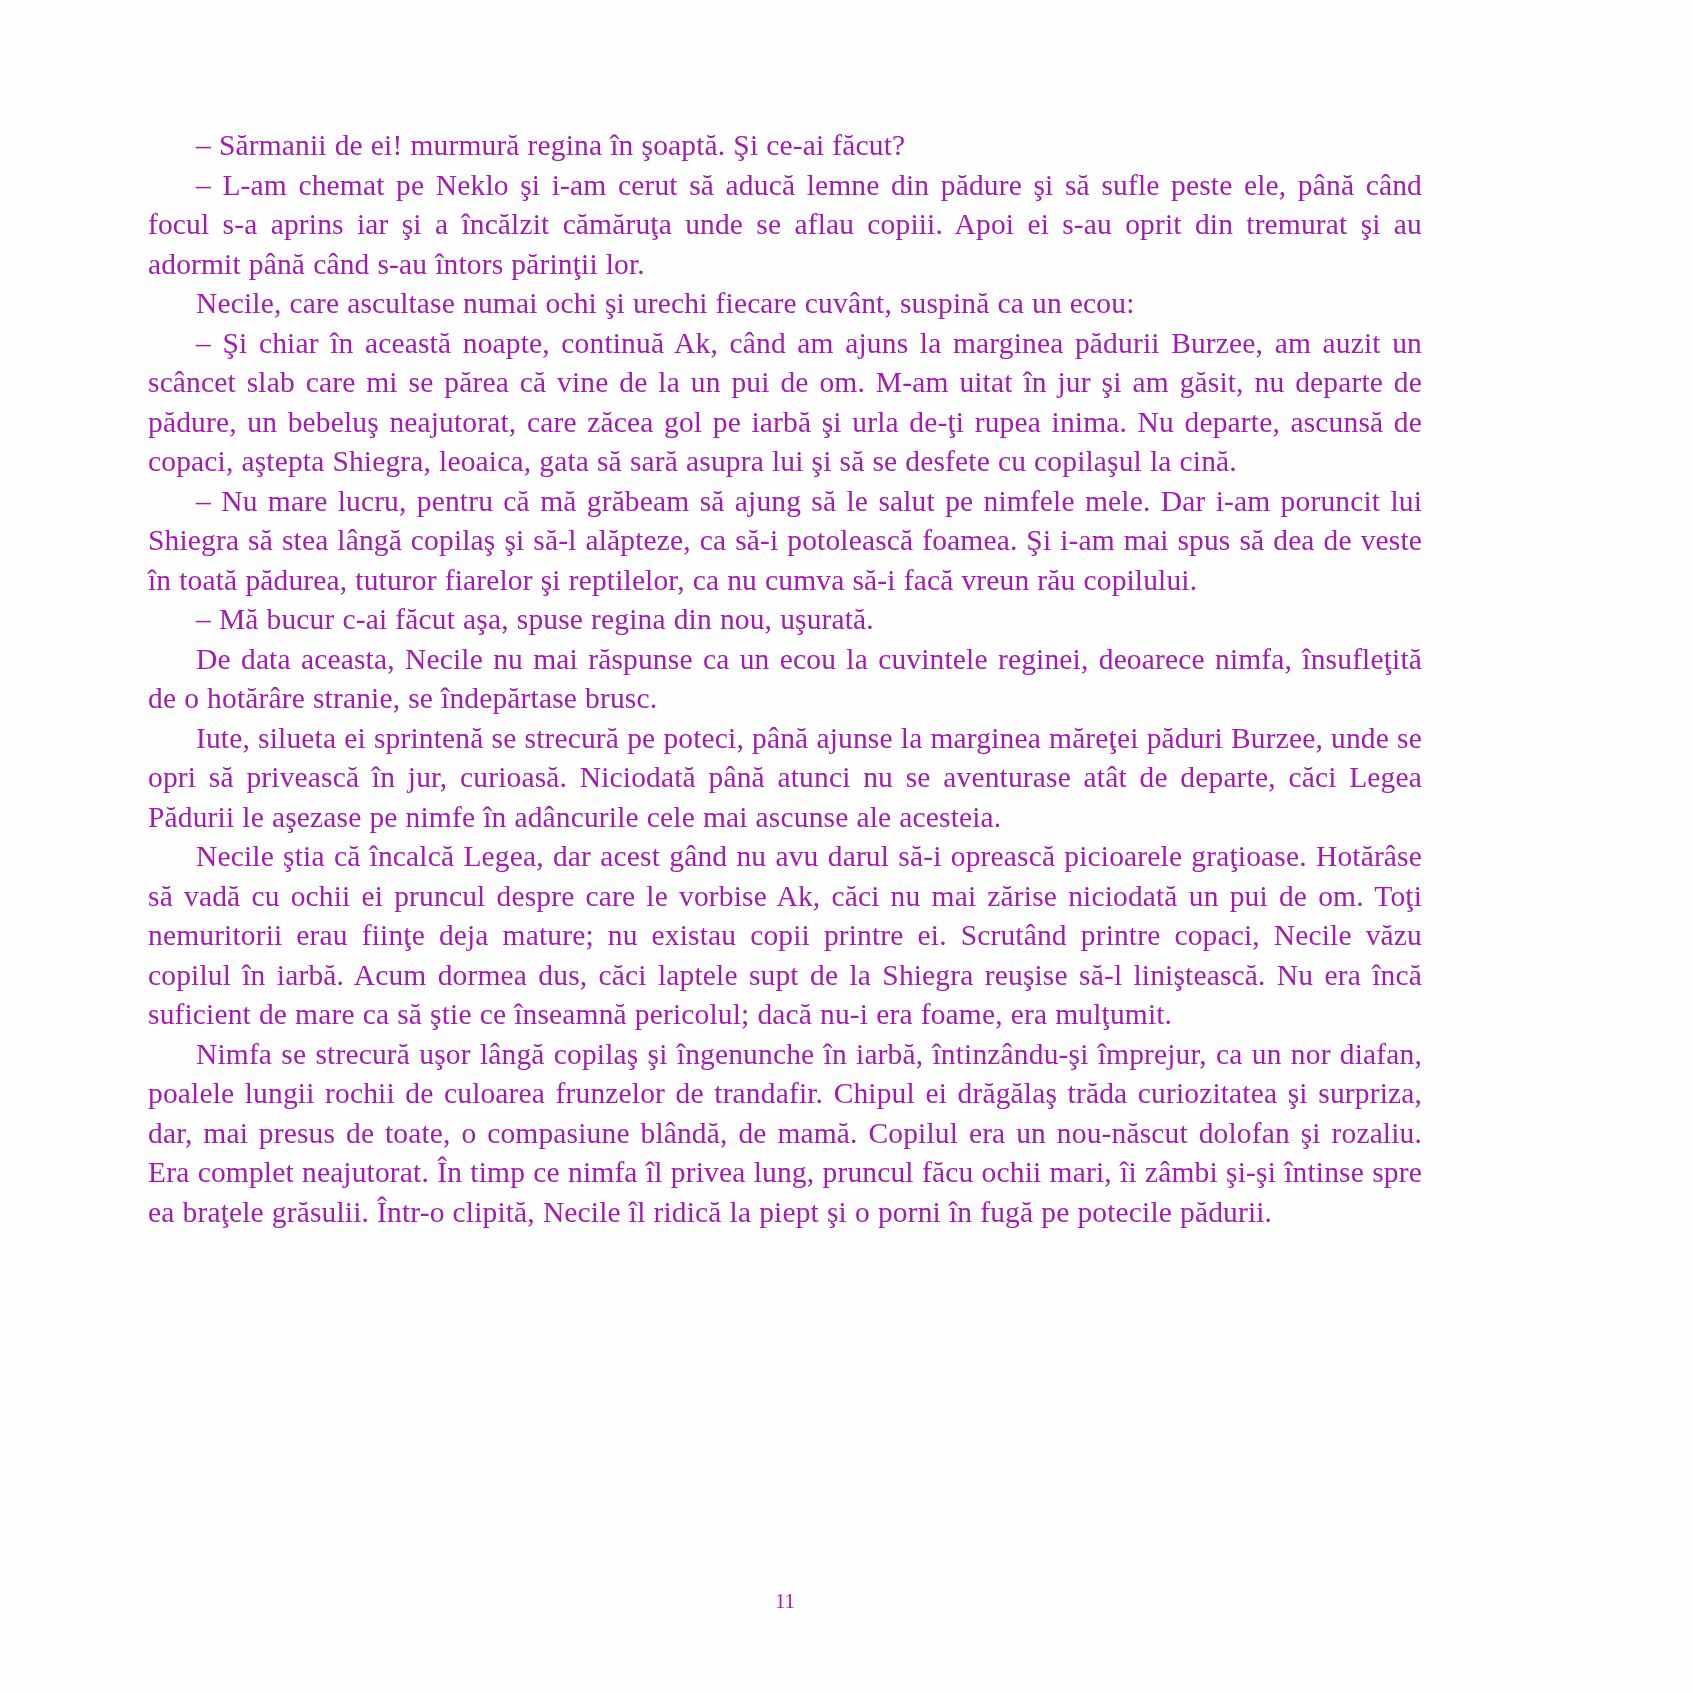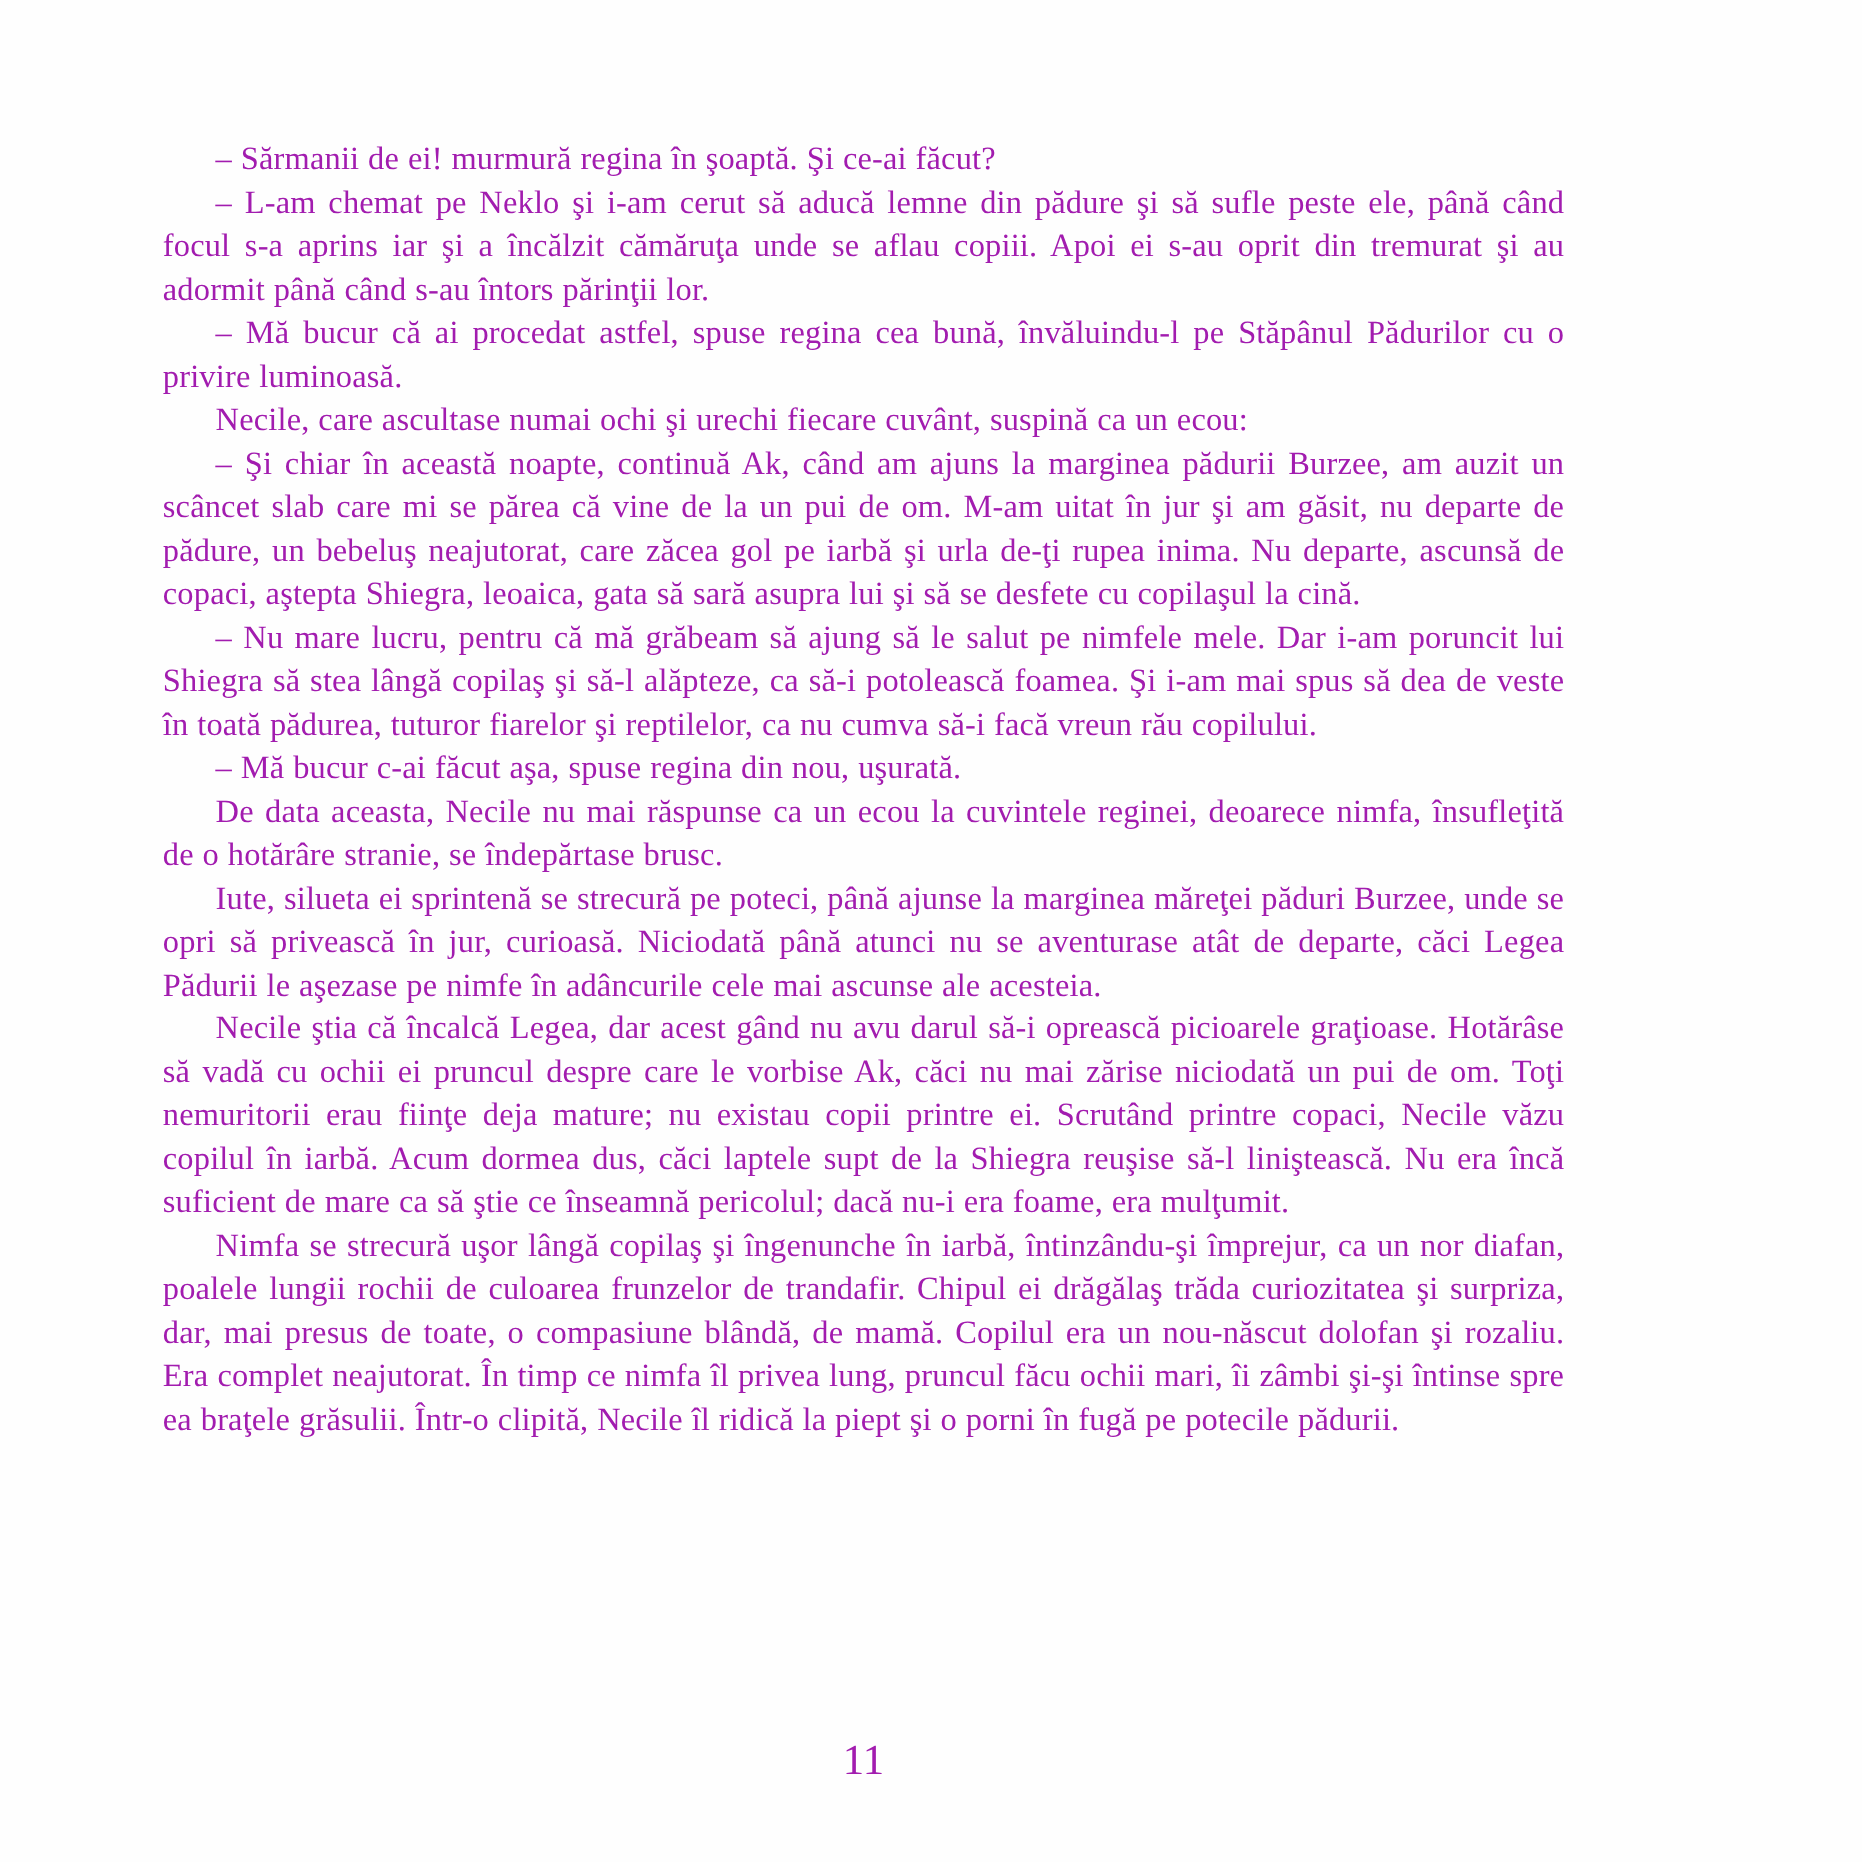--- a/index.html
+++ b/index.html
@@ -30,32 +30,31 @@
     text-indent: 48px;
     letter-spacing: 0.15px;
     word-spacing: 0.5px;
   }
   .page-number {
     position: absolute;
     top: 1584px;
     left: 148px;
     width: 1274px;
     text-align: center;
-    font-size: 39px;
+    font-size: 21px;
     line-height: 34px;
   }
 </style>
 </head>
 <body>
 
 <div class="page">
   <div class="text-block">
     <p class="para">– Sărmanii de ei! murmură regina în şoaptă. Şi ce-ai făcut?</p>
     <p class="para">– L-am chemat pe Neklo şi i-am cerut să aducă lemne din pădure şi să sufle peste ele, până când focul s-a aprins iar şi a încălzit cămăruţa unde se aflau copiii. Apoi ei s-au oprit din tremurat şi au adormit până când s-au întors părinţii lor.</p>
-    <p class="para">– Mă bucur că ai procedat astfel, spuse regina cea bună, învăluindu-l pe Stăpânul Pădurilor cu o privire luminoasă.</p>
     <p class="para">Necile, care ascultase numai ochi şi urechi fiecare cuvânt, suspină ca un ecou:</p>
     <p class="para">– Şi chiar în această noapte, continuă Ak, când am ajuns la marginea pădurii Burzee, am auzit un scâncet slab care mi se părea că vine de la un pui de om. M-am uitat în jur şi am găsit, nu departe de pădure, un bebeluş neajutorat, care zăcea gol pe iarbă şi urla de-ţi rupea inima. Nu departe, ascunsă de copaci, aştepta Shiegra, leoaica, gata să sară asupra lui şi să se desfete cu copilaşul la cină.</p>
     <p class="para">– Nu mare lucru, pentru că mă grăbeam să ajung să le salut pe nimfele mele. Dar i-am poruncit lui Shiegra să stea lângă copilaş şi să-l alăpteze, ca să-i potolească foamea. Şi i-am mai spus să dea de veste în toată pădurea, tuturor fiarelor şi reptilelor, ca nu cumva să-i facă vreun rău copilului.</p>
     <p class="para">– Mă bucur c-ai făcut aşa, spuse regina din nou, uşurată.</p>
     <p class="para">De data aceasta, Necile nu mai răspunse ca un ecou la cuvintele reginei, deoarece nimfa, însufleţită de o hotărâre stranie, se îndepărtase brusc.</p>
     <p class="para">Iute, silueta ei sprintenă se strecură pe poteci, până ajunse la marginea măreţei păduri Burzee, unde se opri să privească în jur, curioasă. Niciodată până atunci nu se aventurase atât de departe, căci Legea Pădurii le aşezase pe nimfe în adâncurile cele mai ascunse ale acesteia.</p>
     <p class="para">Necile ştia că încalcă Legea, dar acest gând nu avu darul să-i oprească picioarele graţioase. Hotărâse să vadă cu ochii ei pruncul despre care le vorbise Ak, căci nu mai zărise niciodată un pui de om. Toţi nemuritorii erau fiinţe deja mature; nu existau copii printre ei. Scrutând printre copaci, Necile văzu copilul în iarbă. Acum dormea dus, căci laptele supt de la Shiegra reuşise să-l liniştească. Nu era încă suficient de mare ca să ştie ce înseamnă pericolul; dacă nu-i era foame, era mulţumit.</p>
     <p class="para">Nimfa se strecură uşor lângă copilaş şi îngenunche în iarbă, întinzându-şi împrejur, ca un nor diafan, poalele lungii rochii de culoarea frunzelor de trandafir. Chipul ei drăgălaş trăda curiozitatea şi surpriza, dar, mai presus de toate, o compasiune blândă, de mamă. Copilul era un nou-născut dolofan şi rozaliu. Era complet neajutorat. În timp ce nimfa îl privea lung, pruncul făcu ochii mari, îi zâmbi şi-şi întinse spre ea braţele grăsulii. Într-o clipită, Necile îl ridică la piept şi o porni în fugă pe potecile pădurii.</p>
   </div>
   <div class="page-number">11</div>

